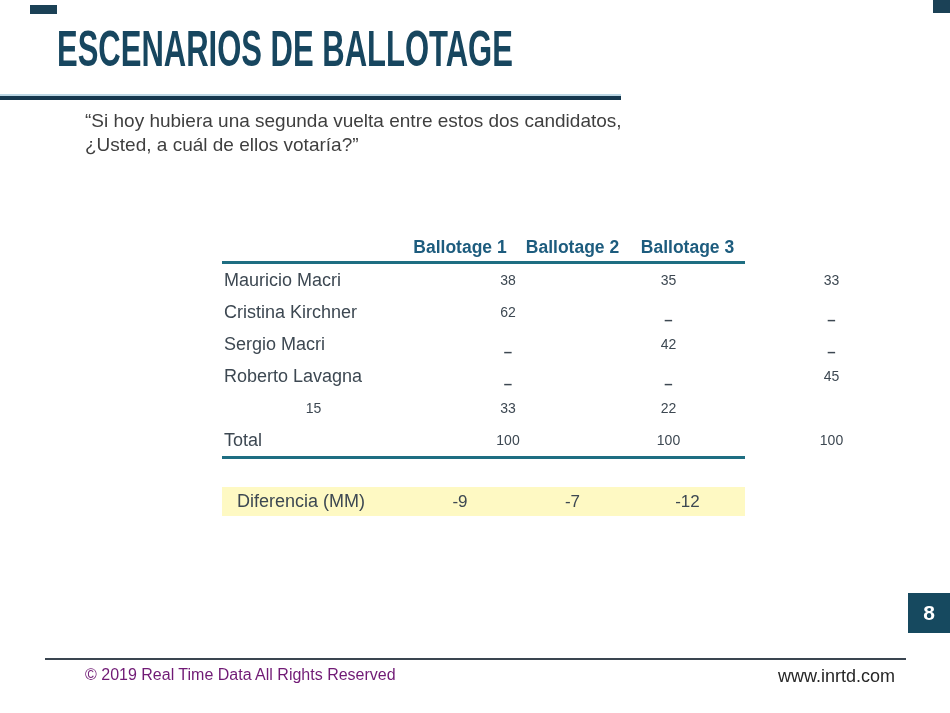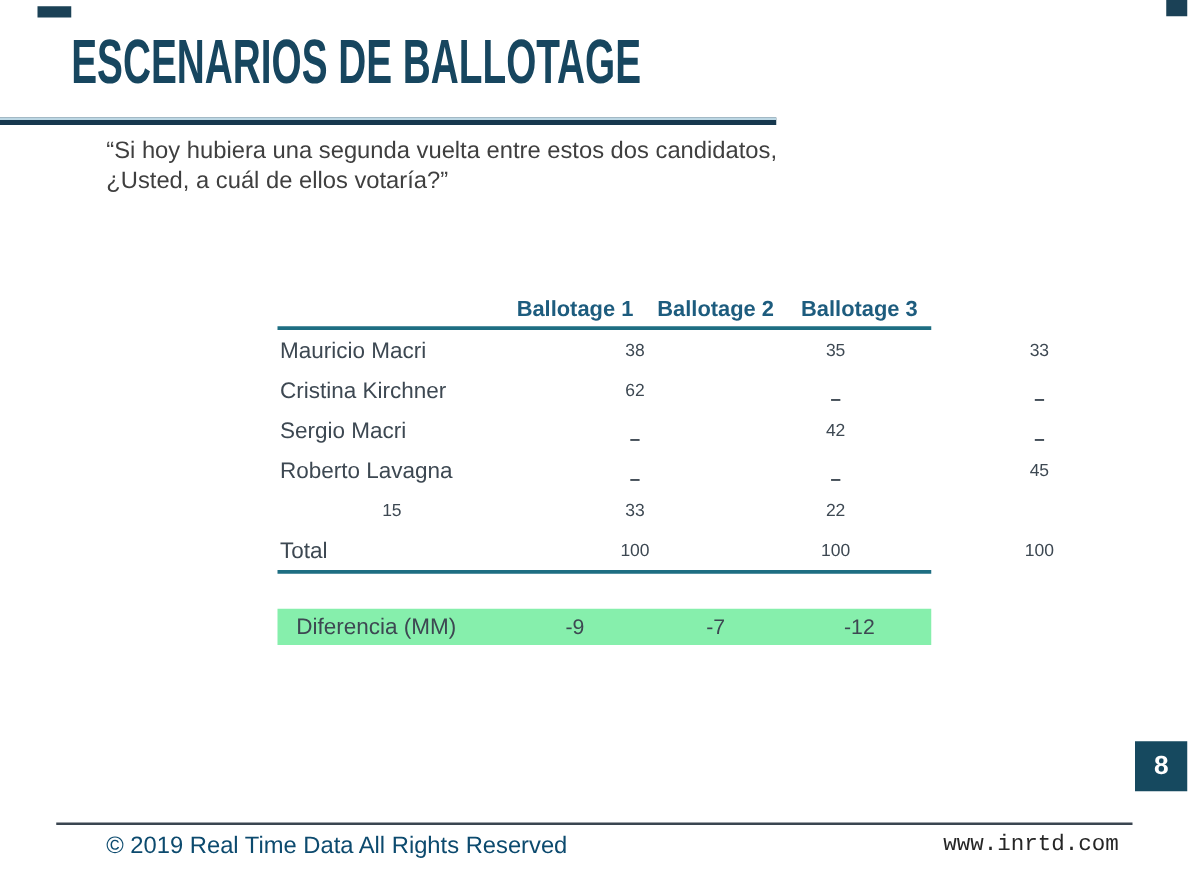--- a/index.html
+++ b/index.html
@@ -61,37 +61,37 @@
   .head-rule { height: 3px; background: #1e6e82; }
   .t-row { height: 32px; gap: 48px; }
   .t-row .label { font-size: 18px; color: #3d4852; padding-left: 2px; }
   .t-row .val   { font-size: 14px; color: #3d4852; text-align: center; }
   .val.low { position: relative; top: 7px; font-weight: bold; font-size: 15px; }
   .bottom-rule { height: 3px; background: #1e6e82; }
 
   
   .diff-row {
     position: absolute; left: 222px; top: 487px; width: 523px; height: 29px;
-    background: #86efac;
+    background: #fef9c3;
   }
   .diff-row .label { font-size: 18px; color: #3d4852; padding-left: 15px; }
   .diff-row .val  { font-size: 17px; color: #3d4852; text-align: center; }
   .diff-row .t-grid { height: 29px; }
 
   
   .page-badge {
     position: absolute; left: 908px; top: 593px; width: 42px; height: 40px;
     background: #16495f; color: #ffffff; font-size: 21px; font-weight: bold;
     display: flex; align-items: center; justify-content: center;
   }
 
   
   .footer-rule { position: absolute; left: 45px; top: 658px; width: 861px; height: 2px; background: #3a4550; }
-  .footer-copy { position: absolute; left: 85px;  top: 666px; font-size: 19px; color: #0c4a6e; }
-  .footer-site { position: absolute; right: 55px; top: 666px; font-size: 18px; color: #262626; font-family: Liberation Mono, monospace; }
+  .footer-copy { position: absolute; left: 85px;  top: 666px; font-size: 16px; color: #701a75; }
+  .footer-site { position: absolute; right: 55px; top: 666px; font-size: 18px; color: #262626; }
 </style>
 </head>
 <body>
 
 <div class="slide">
 
   <div class="corner-left"></div>
   <div class="corner-right"></div>
 
   <h1 class="title">ESCENARIOS DE BALLOTAGE</h1>

